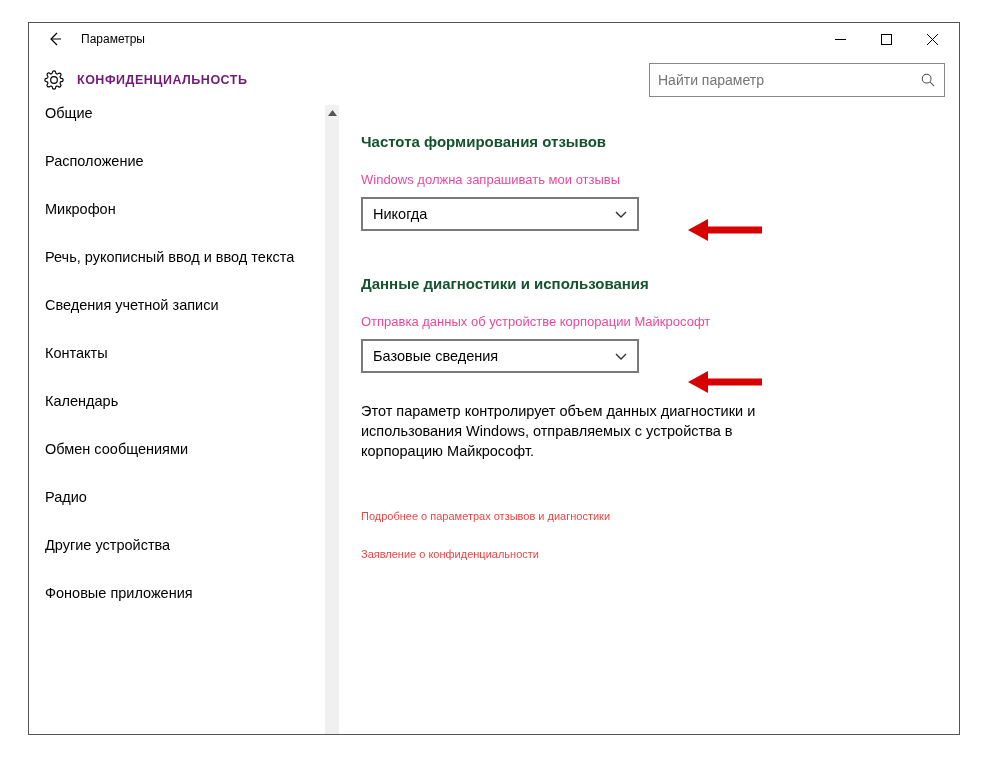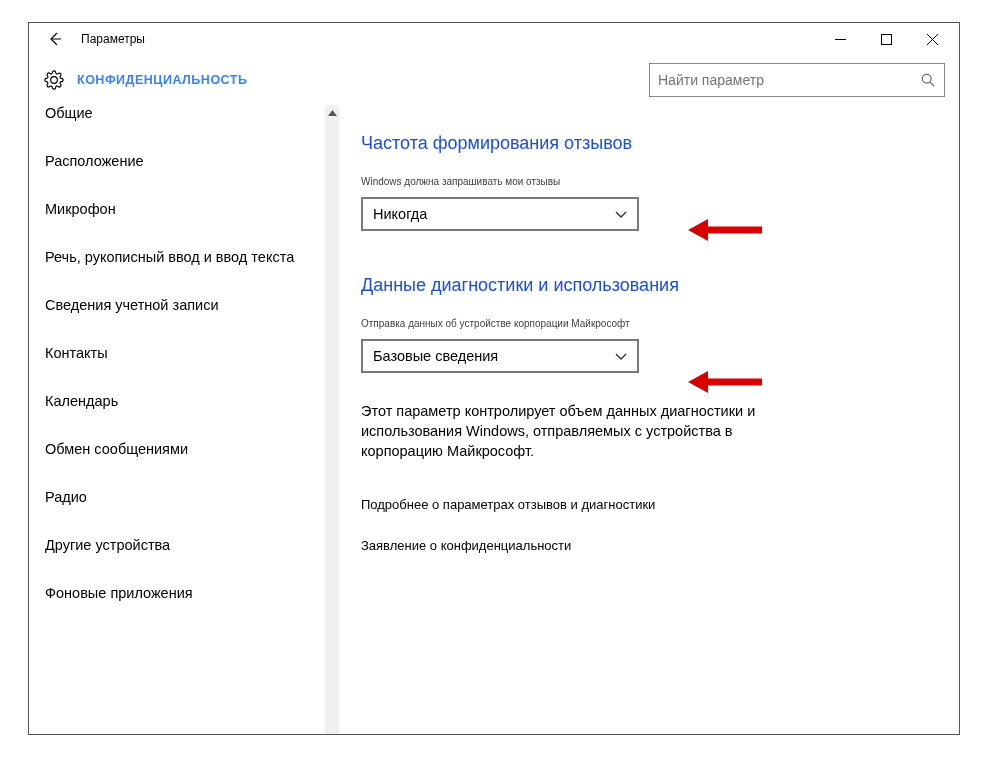--- a/index.html
+++ b/index.html
@@ -6,40 +6,40 @@
   body { background: #fff; }
   .canvas { width: 987px; height: 761px; margin: 0; position: relative; background: #fff; border-radius: 12px; overflow: hidden; }
   .window { position: absolute; left: 28px; top: 22px; width: 932px; height: 713px; background: #fff; border: 1px solid #555; }
   .titlebar { height: 32px; display: flex; align-items: center; padding: 0 4px; }
   .back-btn { width: 44px; height: 32px; display: flex; align-items: center; justify-content: center; }
   .title-text { font-size: 12px; margin-left: 4px; color: #000; }
   .win-controls { margin-left: auto; display: flex; }
   .win-btn { width: 46px; height: 32px; display: flex; align-items: center; justify-content: center; }
   .header-row { height: 50px; display: flex; align-items: center; padding: 0 14px; }
   .gear { width: 22px; height: 50px; display: flex; align-items: center; justify-content: center; }
-  .header-title { font-size: 12.5px; letter-spacing: 0.5px; margin-left: 12px; font-weight: 600; color: #3b82f6; }
+  .header-title { font-size: 12.5px; letter-spacing: 0.5px; margin-left: 12px; font-weight: 600; color: #701a75; }
   .search-wrap { margin-left: auto; width: 296px; height: 30px; border: 1px solid #888; display: flex; align-items: center; padding: 16px 8px; }
   .search-wrap input { border: none; flex: 1; font-size: 14px; outline: none; color: #6f6f6f; }
   .search-icon { width: 16px; display: flex; align-items: center; justify-content: center; }
   .body-area { display: flex; height: calc(100% - 82px); }
   .sidebar { width: 310px; border-right: none; overflow: hidden; position: relative; }
   .sidebar-track { width: 14px; position: absolute; right: 0; top: 0; bottom: 0; background: #f0f0f0; }
   .sb-arrow { height: 16px; display: flex; align-items: center; justify-content: center; }
   .sidebar-list { width: 296px; }
   .sb-item { height: 48px; display: flex; align-items: flex-start; padding-left: 16px; font-size: 14.5px; color: #000; cursor: default; position: relative; }
   .sb-item.active { background: #bfbfbf; }
   .sb-underline { position: absolute; left: 16px; bottom: 8px; height: 2.5px; background: #d60000; width: 160px; }
   .content { flex: 1; padding: 28px 26px 10px 22px; overflow: auto; }
-  .h1 { font-size: 18px; font-weight: 400; color: #1d4ed8; margin-bottom: 22px; }
-  .lbl { font-size: 10px; margin-bottom: 10px; color: #404040; }
+  .h1 { font-size: 15px; font-weight: 700; color: #14532d; margin-bottom: 22px; }
+  .lbl { font-size: 13px; margin-bottom: 10px; color: #ec4899; }
   .sel { width: 278px; height: 34px; border: 2px solid #7a7a7a; display: flex; align-items: center; padding: 9px 10px; font-size: 14.5px; position: relative; margin-bottom: 44px; }
   .sel.second { margin-bottom: 28px; }
   .chev { position: absolute; right: 10px; top: 50%; transform: translateY(-50%); }
-  .desc { font-size: 14.5px; color: #000; max-width: 420px; line-height: 1.38; margin-bottom: 36px; }
-  .link { font-size: 13px; color: #000000; margin-bottom: 26px; cursor: default; }
+  .desc { font-size: 14.5px; color: #000; max-width: 420px; line-height: 1.38; margin-bottom: 49px; }
+  .link { font-size: 11px; color: #ef4444; margin-bottom: 26px; cursor: default; }
   .arrow-annot { position: absolute; width: 74px; height: 28px; pointer-events: none; }
 </style>
 </head>
 <body>
 
 <div class="canvas">
   <div class="window">
 
     <div class="titlebar">
       <div class="back-btn">

